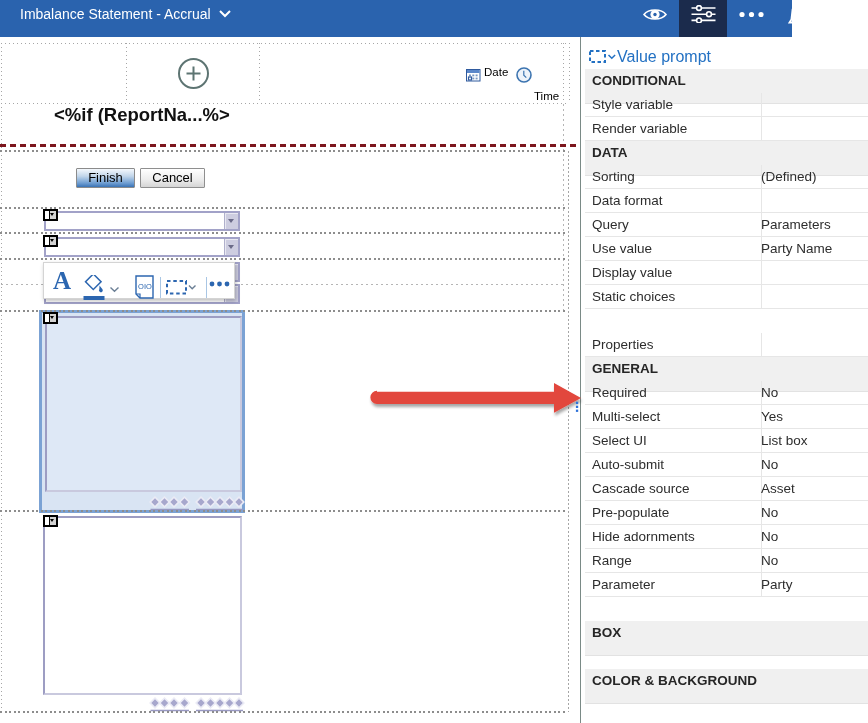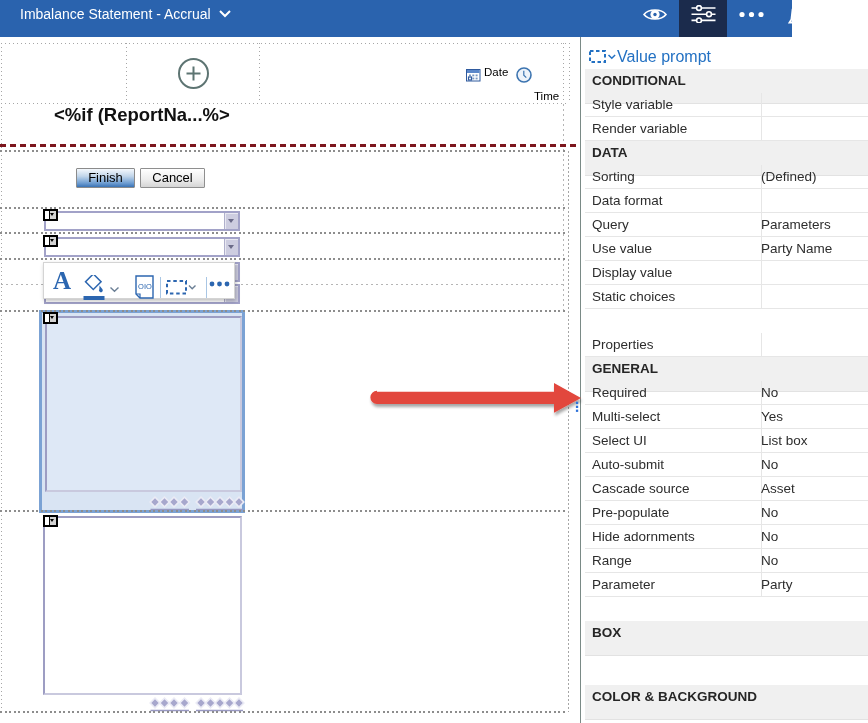--- a/index.html
+++ b/index.html
@@ -290,21 +290,21 @@
       <span class="lab">Range</span>
       <span class="vline"></span>
       <span class="val">No</span>
     </div>
   <div class="row" style="top:536px;">
       <span class="lab">Parameter</span>
       <span class="vline"></span>
       <span class="val">Party</span>
     </div>
   <div class="sect" style="top:584px;">BOX</div>
-  <div class="sect" style="top:632px;margin-top:16px;">COLOR &amp; BACKGROUND</div>
+  <div class="sect" style="top:632px;">COLOR &amp; BACKGROUND</div>
 </div>
 
 <div id="topbar">
   <div class="title">Imbalance Statement - Accrual</div>
   <svg class="abs" style="left:218px;top:9px;" width="14" height="10" viewBox="0 0 14 10">
       <path d="M2 2l5 5 5-5" stroke="#fff" stroke-width="2" fill="none"></path>
     </svg>
   <div id="navtile"></div>
 
   <svg class="abs" style="left:643px;top:7px;" width="24" height="15" viewBox="0 0 24 15">

